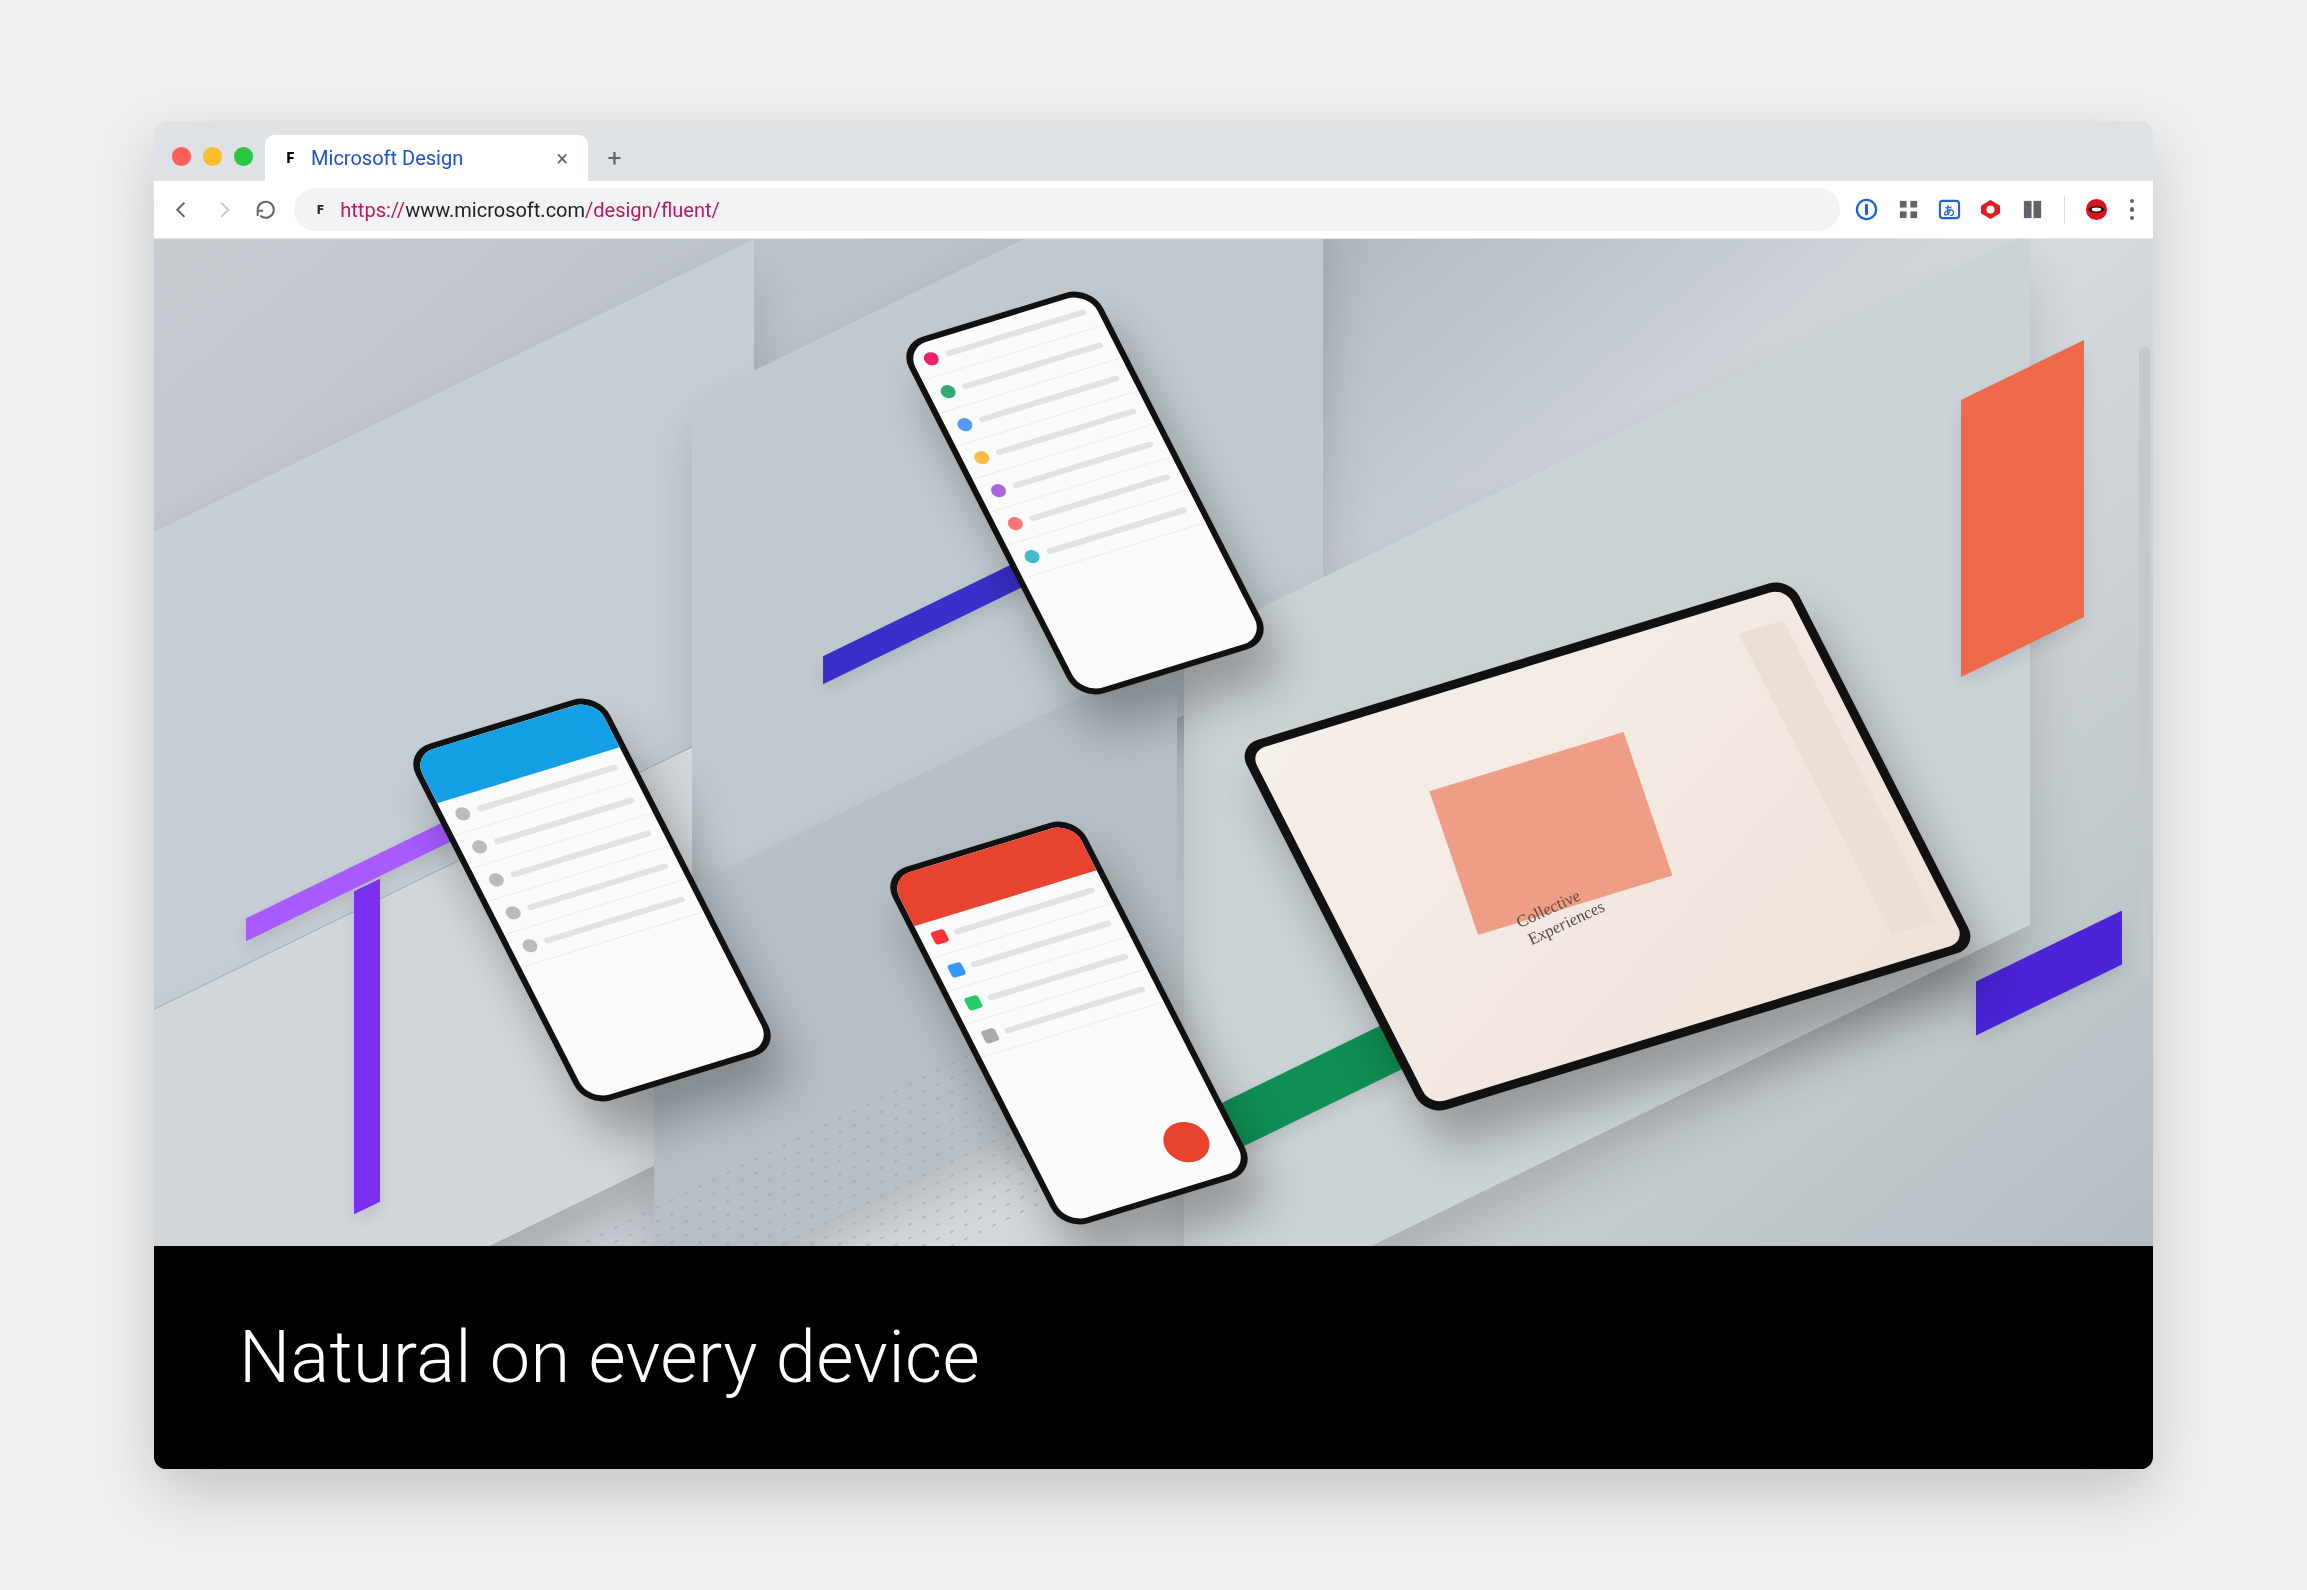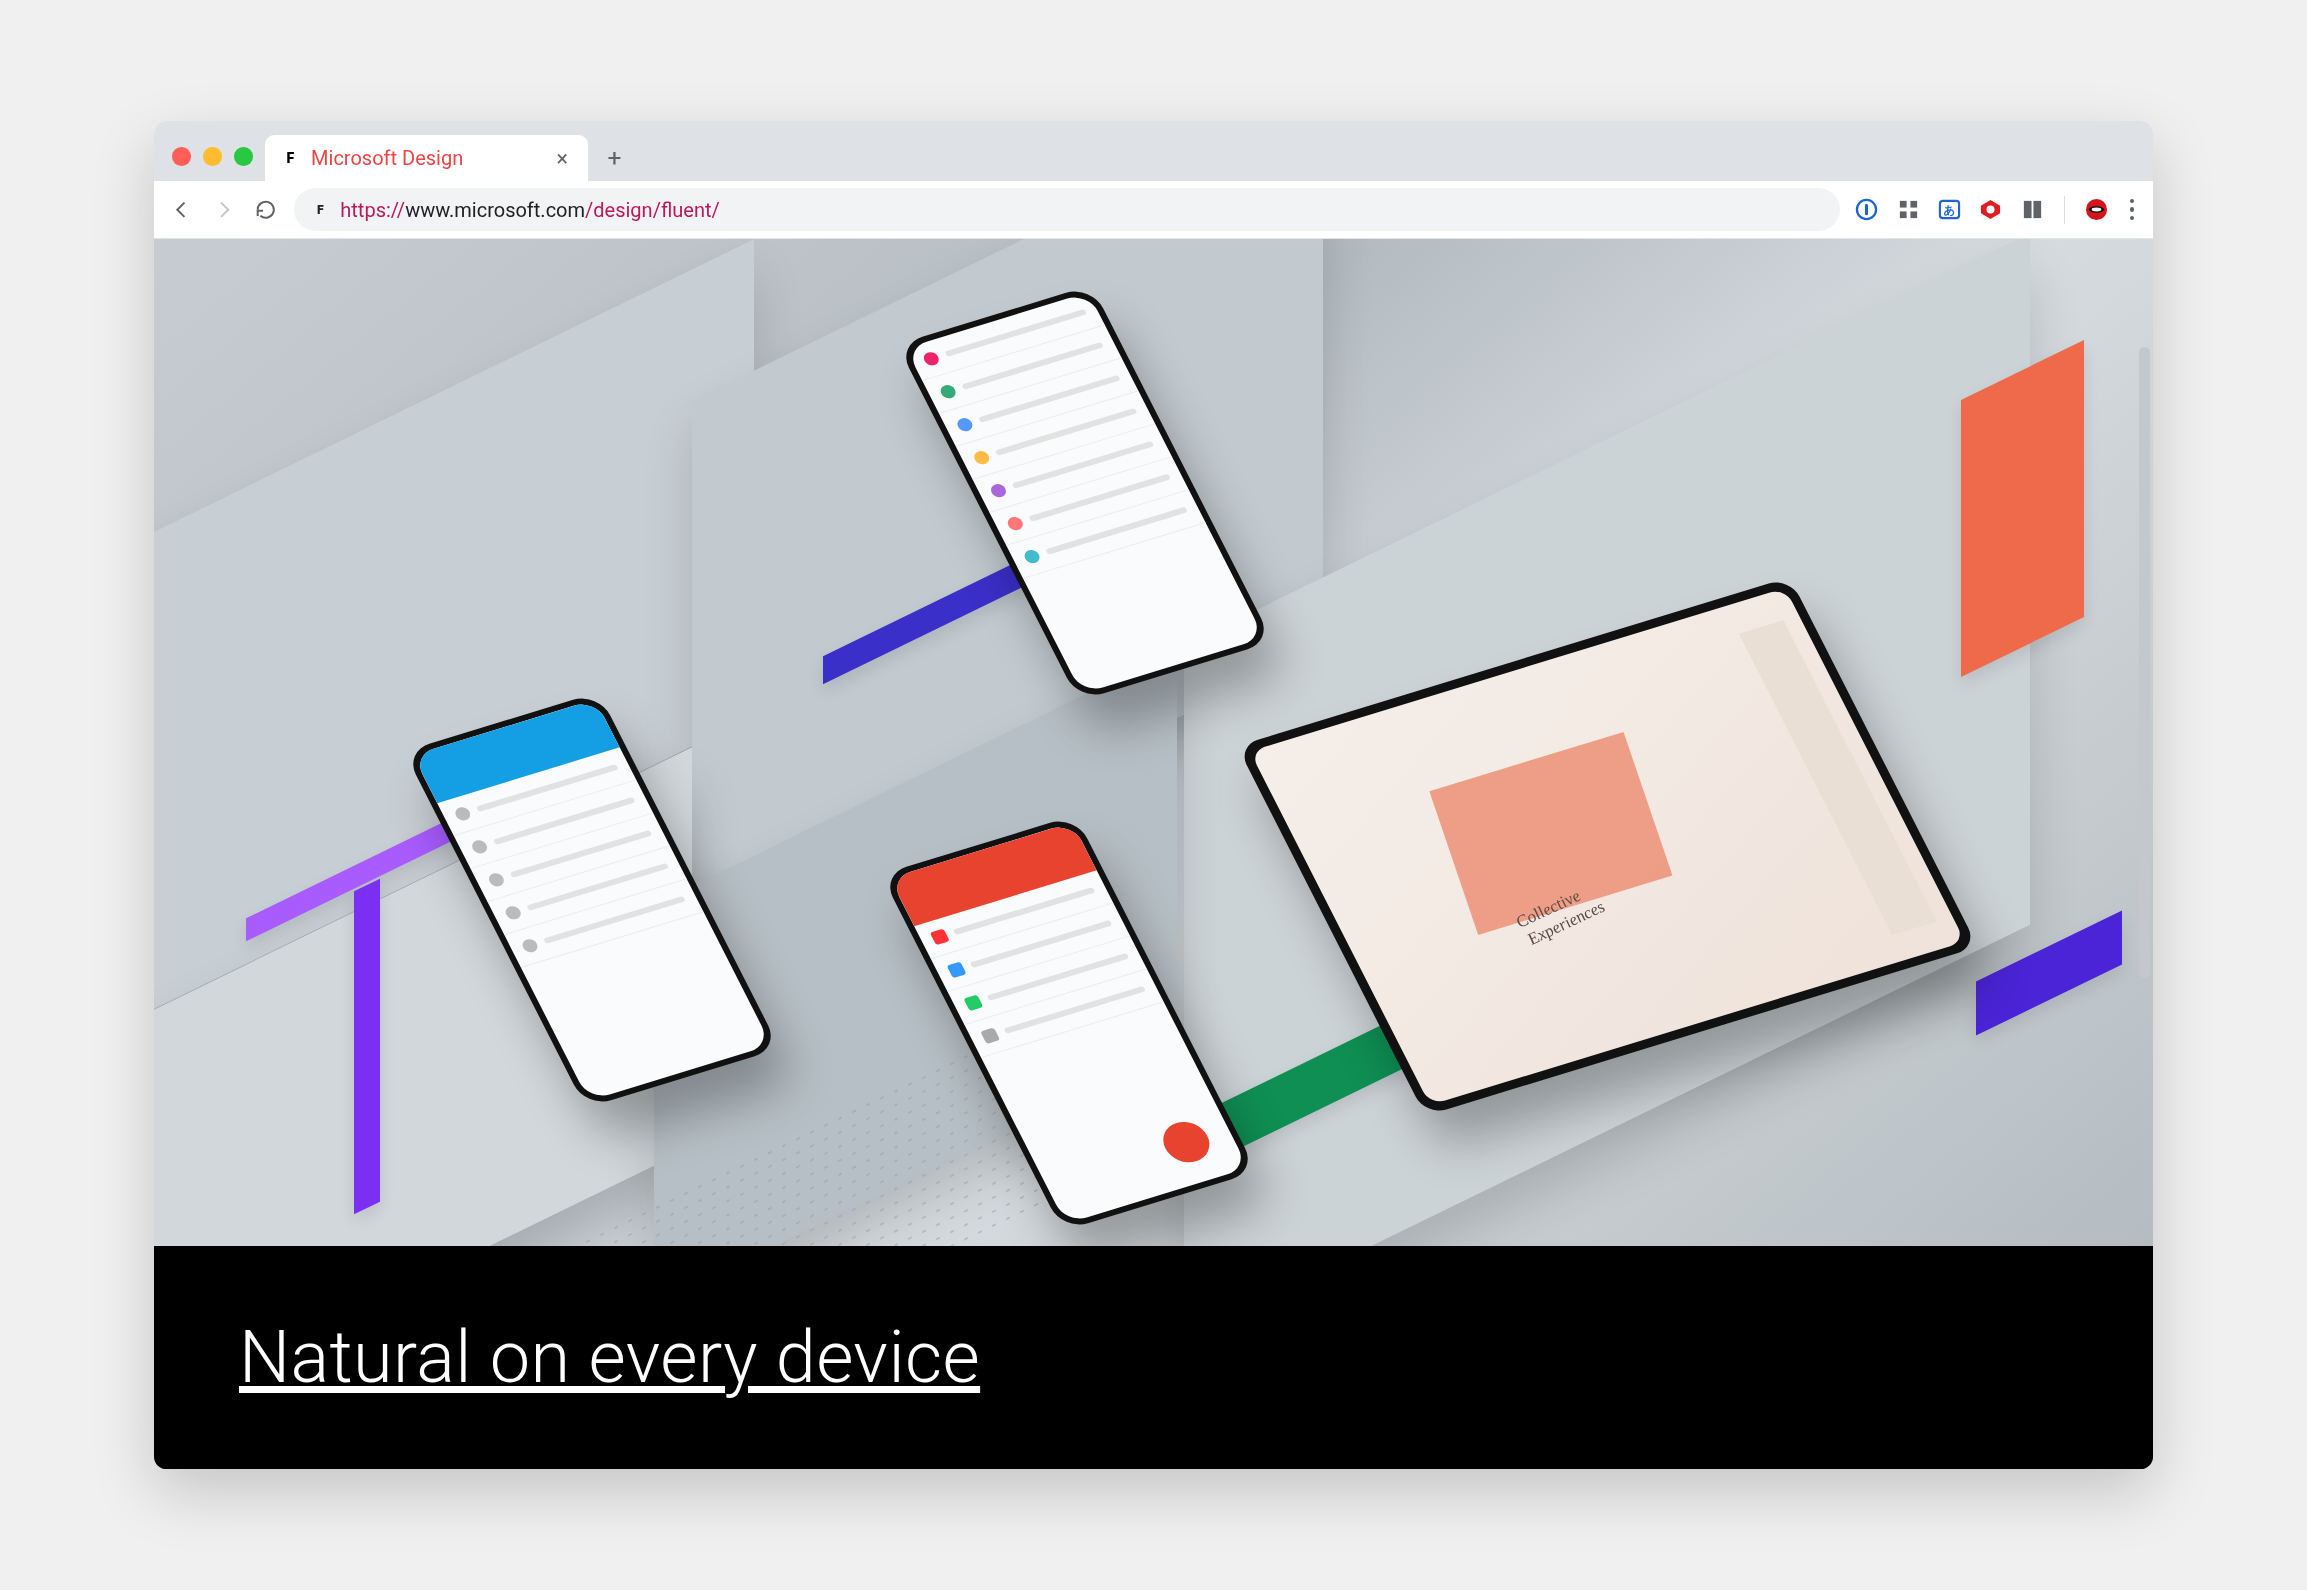--- a/index.html
+++ b/index.html
@@ -46,21 +46,21 @@
   padding:0 15.4px;
   min-width:323px;
   gap:10.8px;
 }
 .favicon {
   width:20px;height:20px;border-radius:3.1px;
   background:#fff;
   display:flex;align-items:center;justify-content:center;
   font-weight:900; font-size:14px; color:#000;
 }
-.tab-title { font-size:20px; color:#ef4444; flex:1; white-space:nowrap; overflow:hidden; text-overflow:ellipsis;}
+.tab-title { font-size:20px; color:#1d4ed8; flex:1; white-space:nowrap; overflow:hidden; text-overflow:ellipsis;}
 .tab-close{ font-size:21.5px; color:#5f6368; padding:0 4.6px;}
 .new-tab{
   width:38px;height:38px;display:flex;align-items:center;justify-content:center;
   font-size:24.6px;color:#5f6368;margin-left:7.7px;margin-bottom:4.6px;
 }
 
 
 .toolbar{
   display:flex;align-items:center;background:#fff;height:58px;
   padding:0 14px;gap:14px;border-bottom:0.8px solid #e2e4e8;
@@ -135,21 +135,21 @@
 .rowitem{height:37px;border-bottom:0.8px solid #ececec;display:flex;align-items:center;gap:7.7px;padding:0 10.8px;}
 .rowitem .dot{width:14px;height:14px;border-radius:50%;background:#bbb;}
 .rowitem .line{flex:1;height:6.2px;background:#e2e2e2;border-radius:3.1px;}
 
 
 .black-section{
   position:absolute;left:0;right:0;bottom:0;height:223px;background:#000;color:#fff;
   display:flex;align-items:center;padding:0 85px;gap:62px;
 }
 .black-section h1{
-  font-weight:300;font-size:72px;letter-spacing:0.4px;flex:0 0 auto;text-decoration:underline;
+  font-weight:300;font-size:72px;letter-spacing:0.4px;flex:0 0 auto;
 }
 .black-section p{
   font-size:20px;font-weight:300;line-height:1.4;max-width:584px;color:#f2f2f2;
 }
 </style>
 </head>
 <body>
 
 <div class="window">
 

